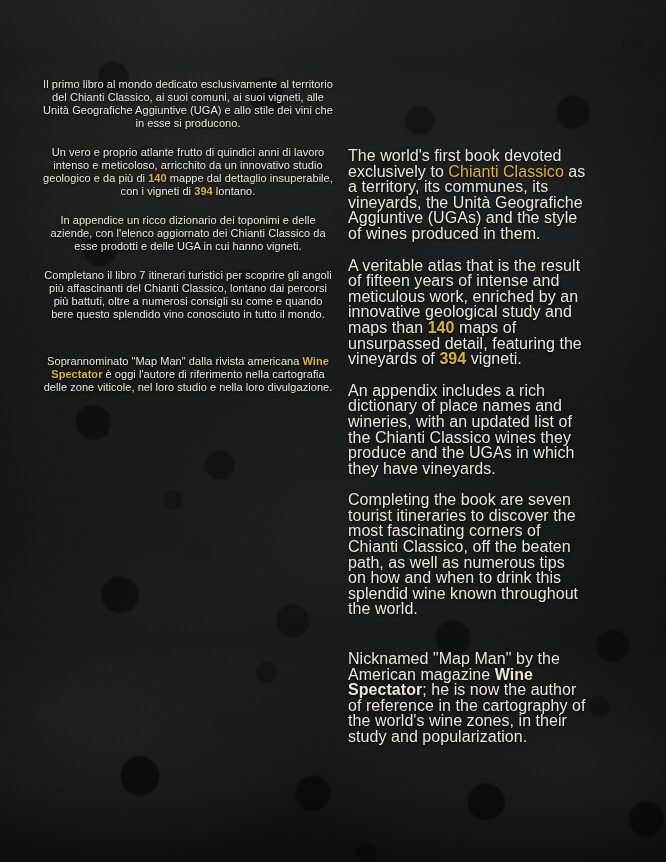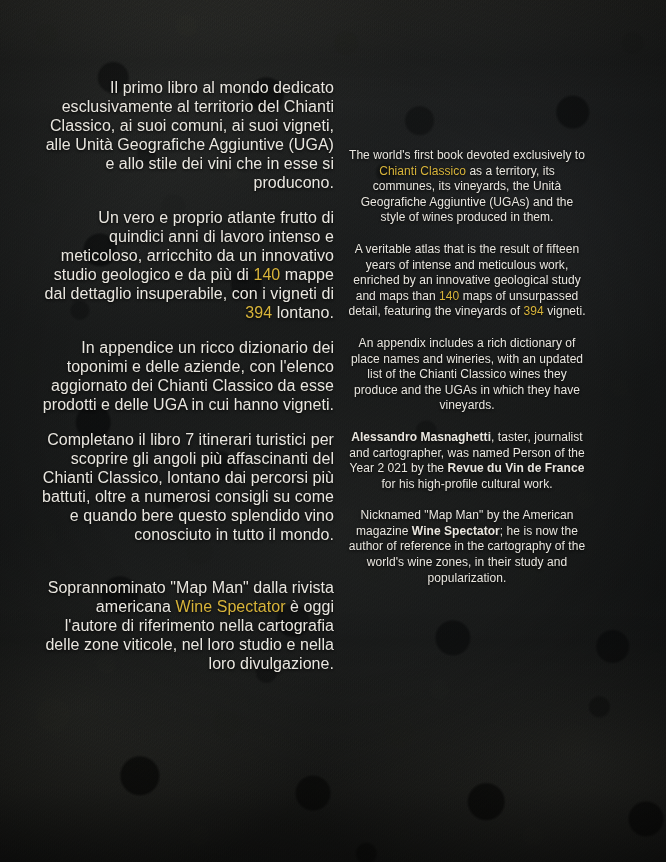--- a/index.html
+++ b/index.html
@@ -136,43 +136,43 @@
   .col {
     position: absolute;
     color: #e9e6df;
   }
 
   
   .col-it {
     left: 42px;
     top: 78px;
     width: 292px;
-    text-align: right;
-    font-size: 16px;
-    line-height: 19px;
+    text-align: center;
+    font-size: 11px;
+    line-height: 13px;
     letter-spacing: .05px;
     text-shadow: 0 1px 3px rgba(0,0,0,.9);
   }
   
   .col-en {
     left: 348px;
     top: 148px;
     width: 238px;
-    text-align: center;
-    font-size: 12px;
+    text-align: left;
+    font-size: 16px;
     line-height: 15.6px;
     letter-spacing: .05px;
     text-shadow: 0 1px 3px rgba(0,0,0,.9);
   }
 
   .para { margin: 0 0 16px 0; }
   .para:last-child { margin-bottom: 0; }
 
   .gold { color: #d8b43a; }
-  .gold-b { color: #d8b43a; font-weight: normal; }
+  .gold-b { color: #d8b43a; font-weight: bold; }
   .w-b { font-weight: bold; }
   .gap-xl { margin-bottom: 34px; }
 </style>
 </head>
 <body>
 
 <div id="page">
 
   <div class="bg-layer bg-base"></div>
   <div class="bg-layer bg-rocks"></div>
@@ -215,24 +215,24 @@
       </p>
 
       <p class="para">
         <span> A veritable atlas that is the result of fifteen years of intense and meticulous work, enriched by an innovative geological study and maps than </span><span class="gold-b">140</span><span> maps of unsurpassed detail, featuring the vineyards of </span><span class="gold-b">394</span><span> vigneti.</span>
       </p>
 
       <p class="para">
         <span> An appendix includes a rich dictionary of place names and wineries, with an updated list of the Chianti Classico wines they produce and the UGAs in which they have vineyards.</span>
       </p>
 
-
-      <p class="para">
-        <span class="w-b">Alessandro Masnaghetti</span><span>, taster, journalist and cartographer, was named Person of the Year 2 021 by the </span><span class="w-b">Revue du Vin de France</span><span> for his high-profile cultural work.</span>
-      </p>
+      <p class="para gap-xl">
+        <span>Completing the book are seven tourist itineraries to discover the most fascinating corners of Chianti Classico, off the beaten path, as well as numerous tips on how and when to drink this splendid wine known throughout the world.</span>
+      </p>
+
 
       <p class="para">
         <span>Nicknamed "Map Man" by the American magazine </span><span class="w-b">Wine Spectator</span><span>; he is now the author of reference in the cartography of the world's wine zones, in their study and popularization.</span>
       </p>
 
     </div>
 
   </div>
 </div>
 

